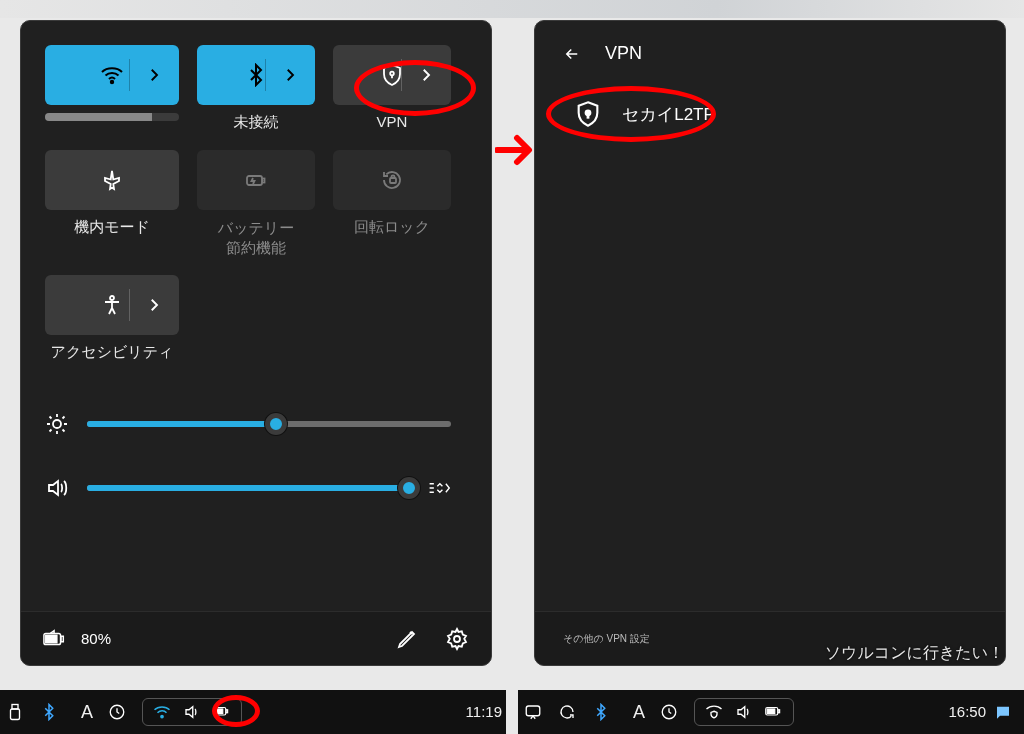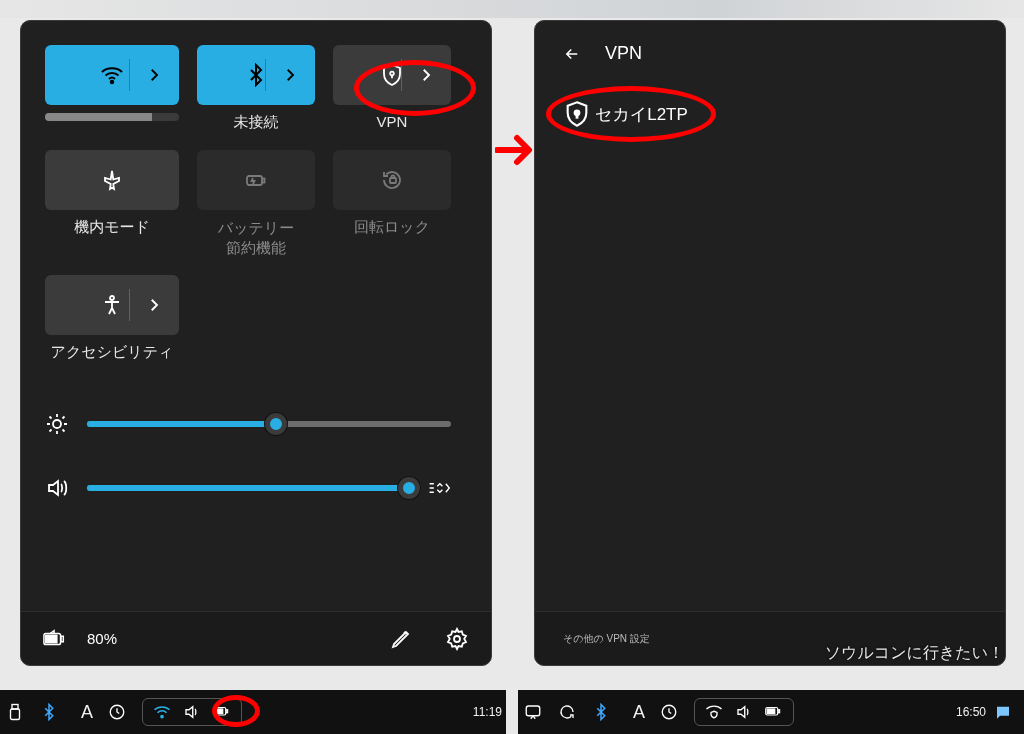--- a/index.html
+++ b/index.html
@@ -137,21 +137,21 @@
   .panel-footer {
     position: absolute;
     left: 0; right: 0; bottom: 0;
     height: 54px;
     background: #1b1b1b;
     border-top: 1px solid rgba(255,255,255,.08);
     border-radius: 0 0 10px 10px;
     display: flex;
     align-items: center;
     padding: 0 22px;
-    gap: 20px;
+    gap: 14px;
     font-size: 15px;
   }
   .panel-footer .spacer { flex: 1; }
 
   
   .panel.right {
     left: 534px;
     width: 472px;
     height: 646px;
     padding: 0;
@@ -159,23 +159,24 @@
   .vpn-header {
     display: flex;
     align-items: center;
     gap: 24px;
     padding: 22px 28px;
     font-size: 18px;
   }
   .vpn-item {
     display: flex;
     align-items: center;
-    gap: 4px;
+    gap: 20px;
     padding: 14px 28px;
     font-size: 17px;
+    margin-left: 11px;
   }
   .vpn-footer {
     position: absolute;
     left: 0; right: 0; bottom: 0;
     height: 54px;
     background: #1b1b1b;
     border-top: 1px solid rgba(255,255,255,.08);
     border-radius: 0 0 10px 10px;
     display: flex;
     align-items: center;
@@ -227,21 +228,21 @@
     font-size: 14px;
     gap: 8px;
     padding: 0 4px 0 6px;
   }
   .taskbar.left { left: 0; width: 506px; }
   .taskbar.right { left: 518px; width: 506px; }
   .taskbar .spacer { flex: 1; }
   .taskbar .time {
     line-height: 1.05;
     text-align: left;
-    font-size: 12px;
+    font-size: 15px;
     margin-left: 6px;
   }
   .taskbar .tb-icon { width: 26px; text-align: center; }
   .taskbar .pill {
     border: 1px solid #555;
     border-radius: 6px;
     padding: 4px 10px;
     display: flex;
     gap: 12px;
     align-items: center;

